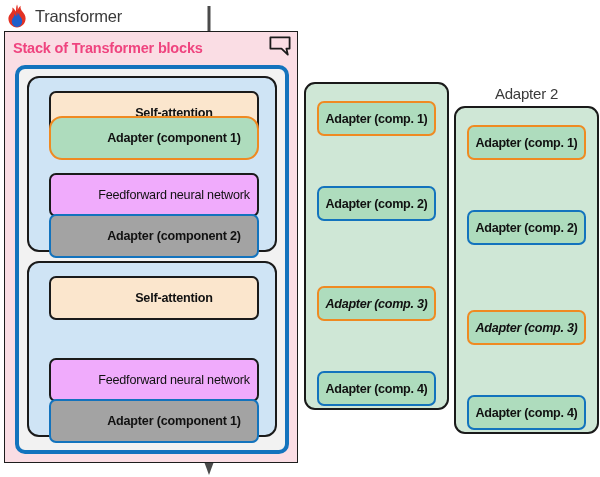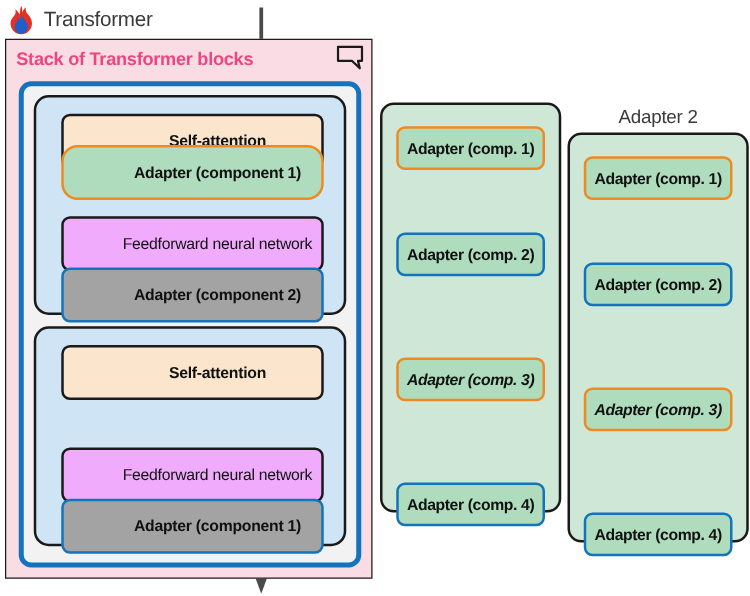--- a/index.html
+++ b/index.html
@@ -179,21 +179,21 @@
     font-weight: 700;
     color: #111111;
     letter-spacing: -0.3px;
     white-space: nowrap;
   }
   .adapter-chip.orange { border: 2.4px solid #ef8a22; }
   .adapter-chip.blue   { border: 2.4px solid #1373bd; }
   .chip-row-0 { top: 17px; }
   .chip-row-1 { top: 102px; }
   .chip-row-2 { top: 202px; font-style: italic; }
-  .chip-row-3 { top: 287px; margin-top: 15px; }
+  .chip-row-3 { top: 287px; }
 </style>
 </head>
 <body>
 
 <div id="app-title-row">
   <svg id="flame-icon" viewBox="0 0 22 25">
     <path d="M11 0.5 C9.6 3.6 10.5 5.8 9.6 7.6 C9.0 5.9 7.9 4.6 6.3 3.6 C6.9 6.1 6.2 7.6 5.0 9.0 C3.6 10.6 2.4 12.3 2.4 14.6 C2.4 19.6 6.2 23.4 11 23.4 C15.8 23.4 19.6 19.6 19.6 14.6 C19.6 11.6 18.2 9.6 16.6 7.8 C15.1 6.1 14.2 4.4 14.6 1.8 C13.2 3.0 12.2 4.4 11.8 6.2 C11.9 3.9 11.8 2.1 11 0.5 Z" fill="#e33124"></path>
     <path d="M11 8.0 C10.2 10.0 10.7 11.3 10.1 12.5 C9.6 11.4 9.0 10.6 8.0 9.9 C8.4 11.7 8.0 12.6 7.3 13.6 C6.5 14.7 5.8 15.8 5.8 17.3 C5.8 20.5 8.1 22.9 11 22.9 C13.9 22.9 16.2 20.5 16.2 17.3 C16.2 15.4 15.4 14.0 14.4 12.8 C13.5 11.7 13.0 10.6 13.2 8.9 C12.4 9.7 11.8 10.6 11.5 11.8 C11.6 10.3 11.5 9.1 11 8.0 Z" fill="#1f5ecb"></path>
   </svg>
   <span id="app-title-text">Transformer</span>

